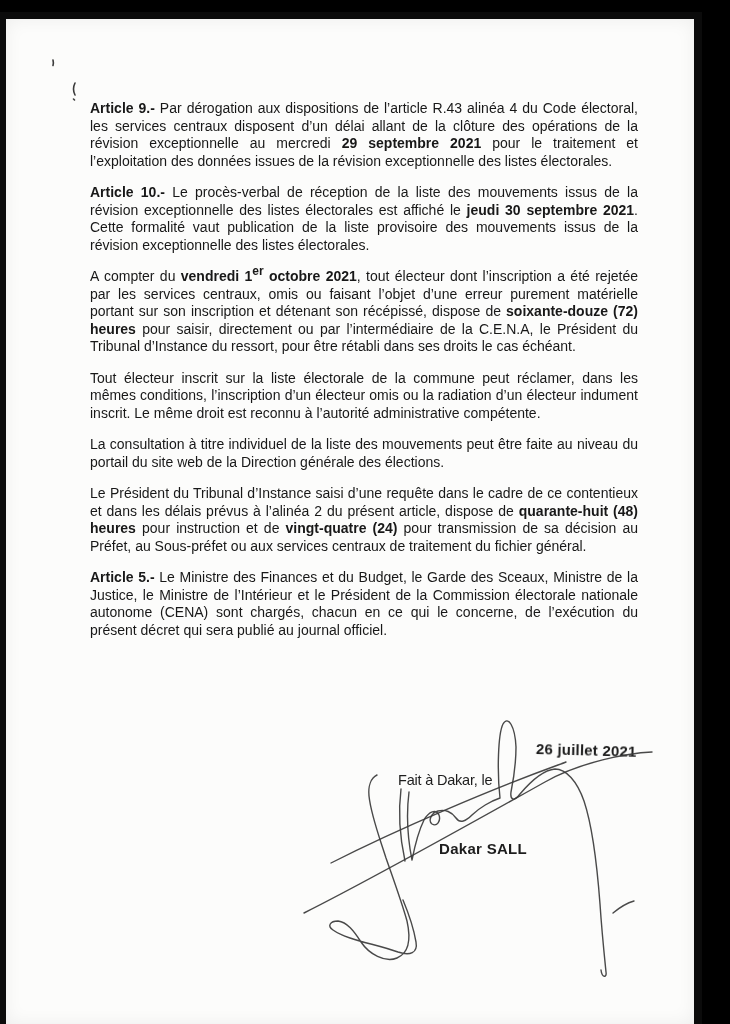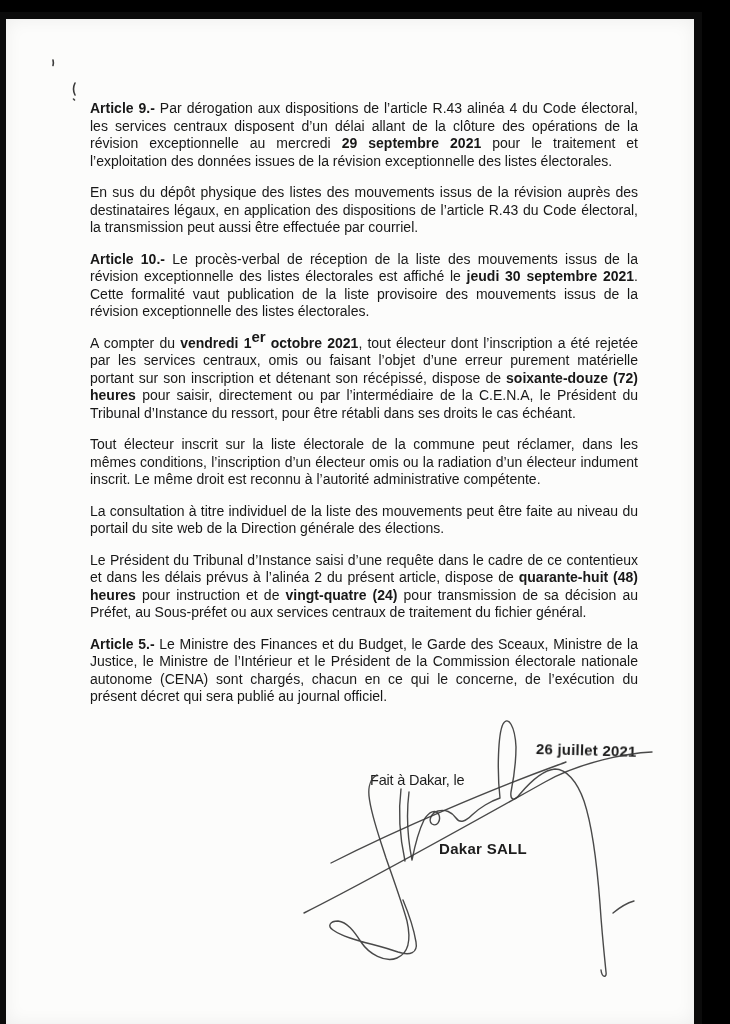--- a/index.html
+++ b/index.html
@@ -26,36 +26,36 @@
   .content{
     position:absolute;
     left:90px;top:88px;width:548px;
     font-size:14px;line-height:17.5px;
     color:var(--ink);
     text-align:justify;
     filter:blur(0.25px) contrast(1.05);
   }
   .content p.para{margin:0 0 14px 0;}
   .content .b{font-weight:bold;}
-  .content sup{font-size:15px;line-height:0;vertical-align:super;}
+  .content sup{font-size:12px;line-height:0;vertical-align:super;}
   .floating{
     position:absolute;
     color:var(--ink);
     filter:blur(0.25px);
     white-space:nowrap;
   }
   .date-line{
     left:536px;top:728px;
     font-size:15px;font-weight:bold;
     letter-spacing:0.2px;
     transform:rotate(1.6deg);
     transform-origin:left center;
   }
   .place-line{
-    left:370px;top:760px;
+    left:398px;top:760px;
     font-size:14.5px;
     letter-spacing:-0.2px;
   }
   .signatory{
     left:439px;top:828px;
     font-size:15px;font-weight:bold;
     letter-spacing:0.3px;
   }
   svg.signature{
     position:absolute;left:0;top:0;
@@ -73,21 +73,20 @@
 </style>
 </head>
 <body>
 
 <div class="scan">
 
   <div class="page"></div>
 
   <div class="content">
       <p class="para"><span class="b">Article 9.-</span><span> Par dérogation aux dispositions de l’article R.43 alinéa 4 du Code électoral, les services centraux disposent d’un délai allant de la clôture des opérations de la révision exceptionnelle au mercredi </span><span class="b">29 septembre 2021</span><span> pour le traitement et l’exploitation des données issues de la révision exceptionnelle des listes électorales.</span></p>
-      <p class="para"><span>En sus du dépôt physique des listes des mouvements issus de la révision auprès des destinataires légaux, en application des dispositions de l’article R.43 du Code électoral, la transmission peut aussi être effectuée par courriel.</span></p>
       <p class="para"><span class="b">Article 10.-</span><span> Le procès-verbal de réception de la liste des mouvements issus de la révision exceptionnelle des listes électorales est affiché le </span><span class="b">jeudi 30 septembre 2021</span><span>. Cette formalité vaut publication de la liste provisoire des mouvements issus de la révision exceptionnelle des listes électorales.</span></p>
       <p class="para"><span>A compter du </span><span class="b">vendredi 1</span><sup class="b">er</sup><span class="b"> octobre 2021</span><span>, tout électeur dont l’inscription a été rejetée par les services centraux, omis ou faisant l’objet d’une erreur purement matérielle portant sur son inscription et détenant son récépissé, dispose de </span><span class="b">soixante-douze (72) heures</span><span> pour saisir, directement ou par l’intermédiaire de la C.E.N.A, le Président du Tribunal d’Instance du ressort, pour être rétabli dans ses droits le cas échéant.</span></p>
       <p class="para"><span>Tout électeur inscrit sur la liste électorale de la commune peut réclamer, dans les mêmes conditions, l’inscription d’un électeur omis ou la radiation d’un électeur indument inscrit. Le même droit est reconnu à l’autorité administrative compétente.</span></p>
       <p class="para"><span>La consultation à titre individuel de la liste des mouvements peut être faite au niveau du portail du site web de la Direction générale des élections.</span></p>
       <p class="para"><span>Le Président du Tribunal d’Instance saisi d’une requête dans le cadre de ce contentieux et dans les délais prévus à l’alinéa 2 du présent article, dispose de </span><span class="b">quarante-huit (48) heures</span><span> pour instruction et de </span><span class="b">vingt-quatre (24)</span><span> pour transmission de sa décision au Préfet, au Sous-préfet ou aux services centraux de traitement du fichier général.</span></p>
       <p class="para"><span class="b">Article 5.-</span><span> Le Ministre des Finances et du Budget, le Garde des Sceaux, Ministre de la Justice, le Ministre de l’Intérieur et le Président de la Commission électorale nationale autonome (CENA) sont chargés, chacun en ce qui le concerne, de l’exécution du présent décret qui sera publié au journal officiel.</span></p>
     </div>
 
   <div class="floating date-line">26 juillet 2021</div>
 

